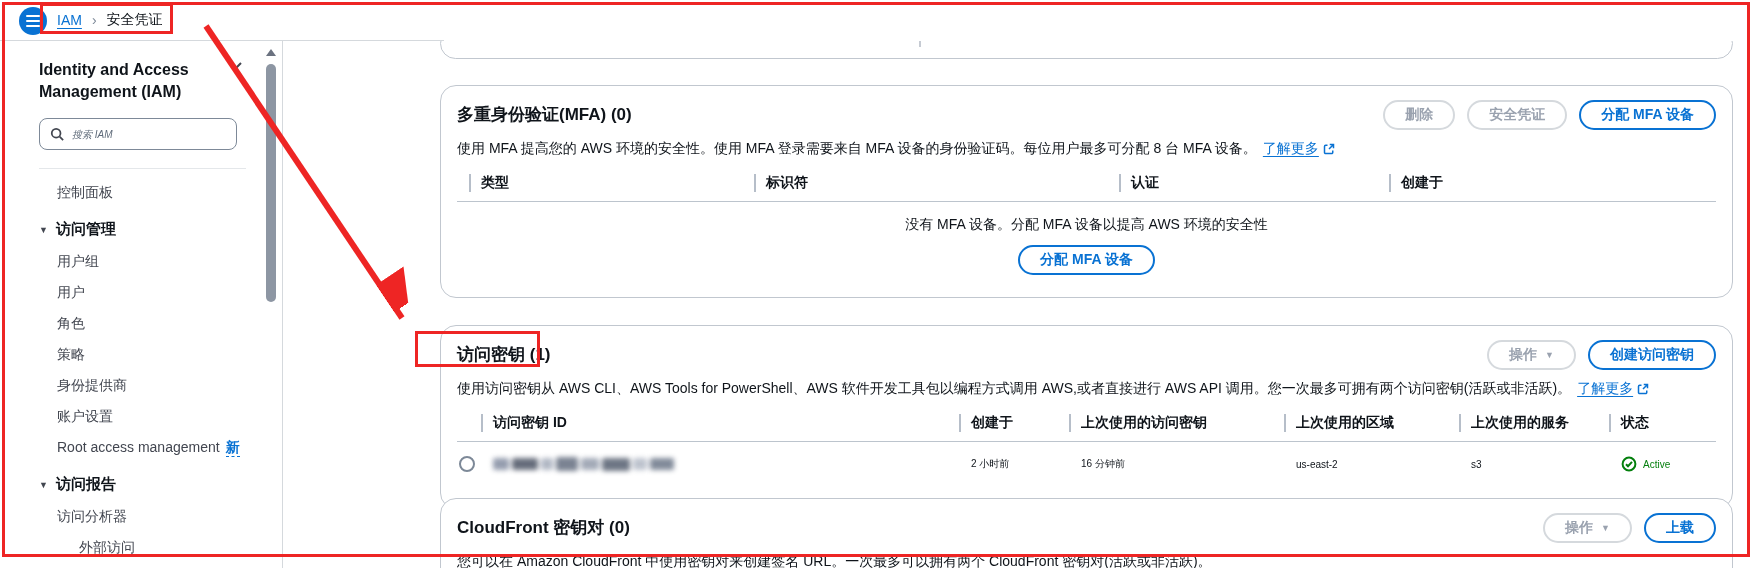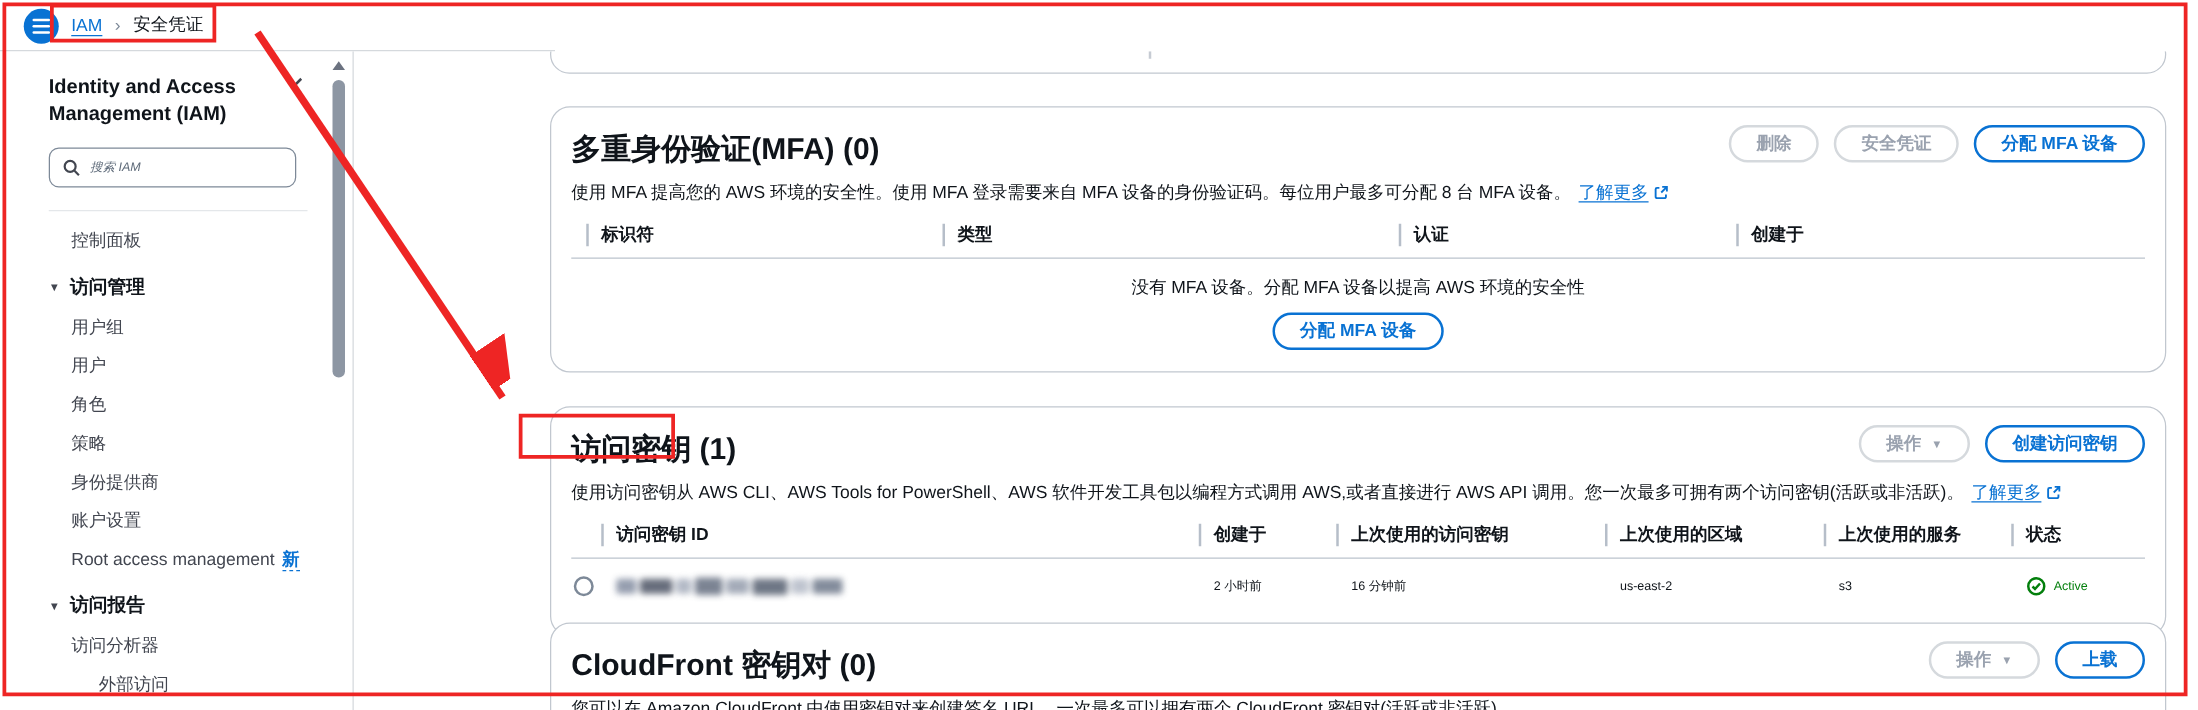--- a/index.html
+++ b/index.html
@@ -46,21 +46,21 @@
   .main { position: absolute; left: 284px; top: 41px; right: 0; bottom: 0; background: #fff; overflow: hidden; z-index: 1; }
   .card { position: absolute; left: 156px; right: 25px; background: #fff; border: 1px solid #c1c7cf;
           border-radius: 16px; padding: 14px 16px; overflow: hidden; }
   .card-partial { top: -13px; height: 31px; padding: 0; overflow: visible; }
   .card-partial .tick { position: absolute; left: 478px; top: 2px; width: 2px; height: 16px; background: #c6cbd3; }
   .card-mfa { top: 44px; height: 213px; }
   .card-ak { top: 284px; height: 184px; }
   .card-cf { top: 457px; height: 140px; }
 
   .card-head { display: flex; align-items: flex-start; }
-  .card-title { font-size: 24px; font-weight: 700; color: #0f141a; padding-top: 3px; }
+  .card-title { font-size: 17px; font-weight: 700; color: #0f141a; padding-top: 3px; }
   .actions { margin-left: auto; display: flex; gap: 12px; }
   .btn { display: inline-flex; align-items: center; justify-content: center; gap: 8px; height: 30px;
          padding: 0 20px; border-radius: 16px; font-weight: 700; font-size: 14px; background: #fff;
          cursor: pointer; font-family: inherit; white-space: nowrap; }
   .btn-gray { border: 2px solid #d5d9dd; color: #9aa2af; }
   .btn-blue { border: 2px solid #0972d3; color: #0972d3; }
   .btn .caret { font-size: 9px; }
 
   .desc { margin-top: 10px; font-size: 14px; color: #0f141a; white-space: nowrap; }
   .learn-more { color: #0972d3; text-decoration: underline; text-underline-offset: 3px; cursor: pointer;
@@ -180,25 +180,25 @@
             <span>了解更多</span>
             <svg width="12" height="12" viewBox="0 0 16 16">
               <path d="M6 3H3.5A1.5 1.5 0 0 0 2 4.5v8A1.5 1.5 0 0 0 3.5 14h8a1.5 1.5 0 0 0 1.5-1.5V10" fill="none" stroke="#0972d3" stroke-width="2"></path>
               <path d="M9 2h5v5M14 2L8 8" fill="none" stroke="#0972d3" stroke-width="2"></path>
             </svg>
           </a>
       </p>
       <div class="thead mfa-grid">
         <div class="cell">
             <span class="bar"></span>
+            <span>类型</span>
+          </div>
+        <div class="cell">
+            <span class="bar"></span>
             <span>标识符</span>
-          </div>
-        <div class="cell">
-            <span class="bar"></span>
-            <span>类型</span>
           </div>
         <div class="cell">
             <span class="bar"></span>
             <span>认证</span>
           </div>
         <div class="cell">
             <span class="bar"></span>
             <span>创建于</span>
           </div>
       </div>

